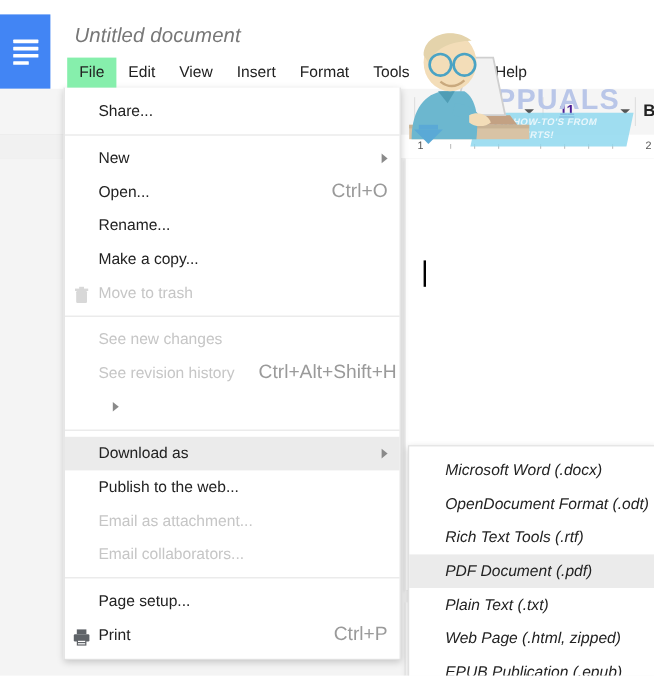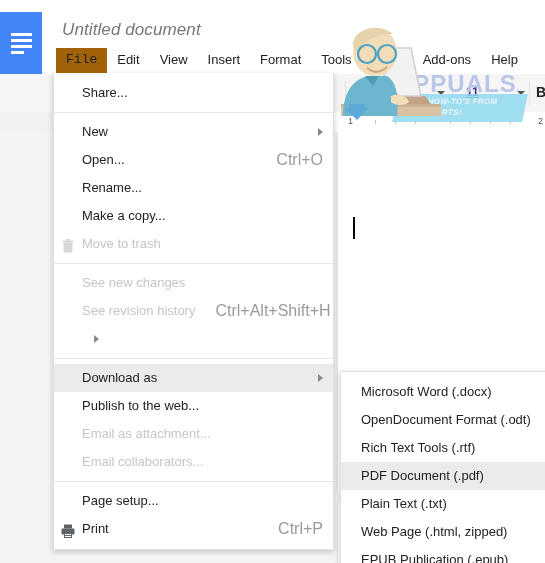--- a/index.html
+++ b/index.html
@@ -66,24 +66,23 @@
     white-space: nowrap;
   }
   #menubar .mi {
     font-size: 13px;
     color: #222222;
     padding: 4px 10px 6px 10px;
     line-height: 15px;
     cursor: default;
   }
   #menubar .mi.active {
-    background: #a16207;
+    background: #86efac;
     position: relative;
     z-index: 61;
-    font-family: Liberation Mono, monospace;
   }
 
   
   #toolbar {
     position: absolute;
     left: 0; top: 62px;
     width: 545px; height: 38px;
     background: #f5f5f5;
     border-bottom: 1px solid #e0e0e0;
   }
@@ -289,21 +288,21 @@
   #submenu {
     position: absolute;
     left: 340px; top: 359px;
     width: 205px;
     background: #ffffff;
     border: 1px solid #e0e0e0;
     box-shadow: 0 2px 6px rgba(0,0,0,.20);
     z-index: 70;
     padding: 6px 0 4px 0;
   }
-  #submenu .mrow { padding-left: 20px; }
+  #submenu .mrow { padding-left: 30px; font-style: italic; }
 
   #wsxdn {
     position: absolute;
     right: 4px; bottom: 1px;
     font-size: 13px;
     color: #7d7d7d;
     z-index: 90;
     font-family: "Liberation Sans", sans-serif;
   }
 </style>
@@ -324,21 +323,20 @@
   <div id="doc-title">Untitled document</div>
 
   <div id="menubar">
       <div class="mi active">File</div>
       <div class="mi">Edit</div>
       <div class="mi">View</div>
       <div class="mi">Insert</div>
       <div class="mi">Format</div>
       <div class="mi">Tools</div>
       <div class="mi">Table</div>
-      <div class="mi">Add-ons</div>
       <div class="mi">Help</div>
     </div>
 
   <div id="toolbar">
     <div class="tb-sep s1"></div>
     <div class="font-name">Arial</div>
     <div class="caret c1"></div>
     <div class="tb-sep s2"></div>
     <div class="font-size">11</div>
     <div class="caret c2"></div>

